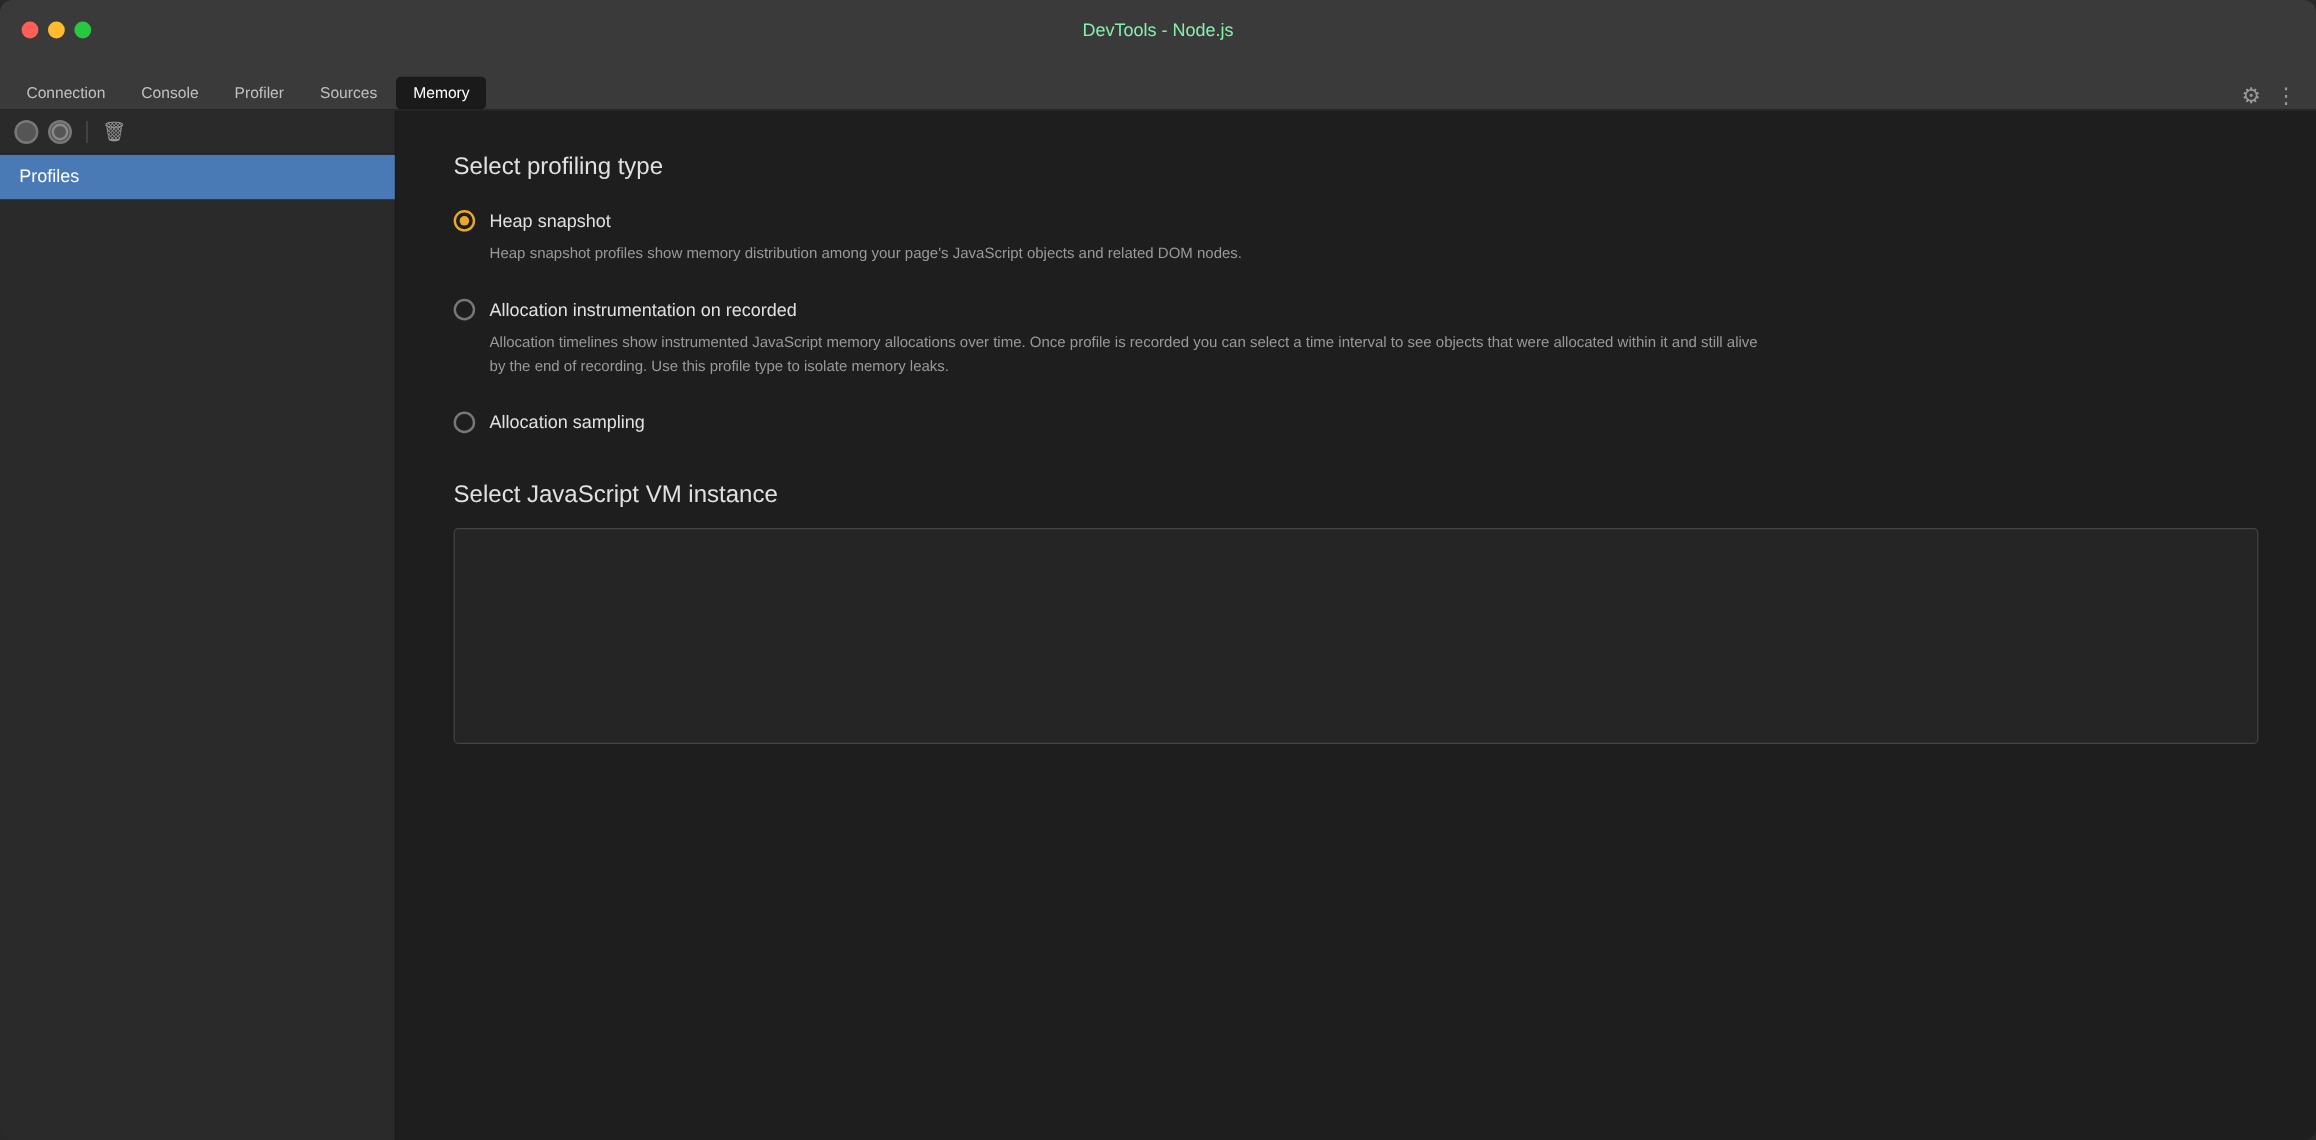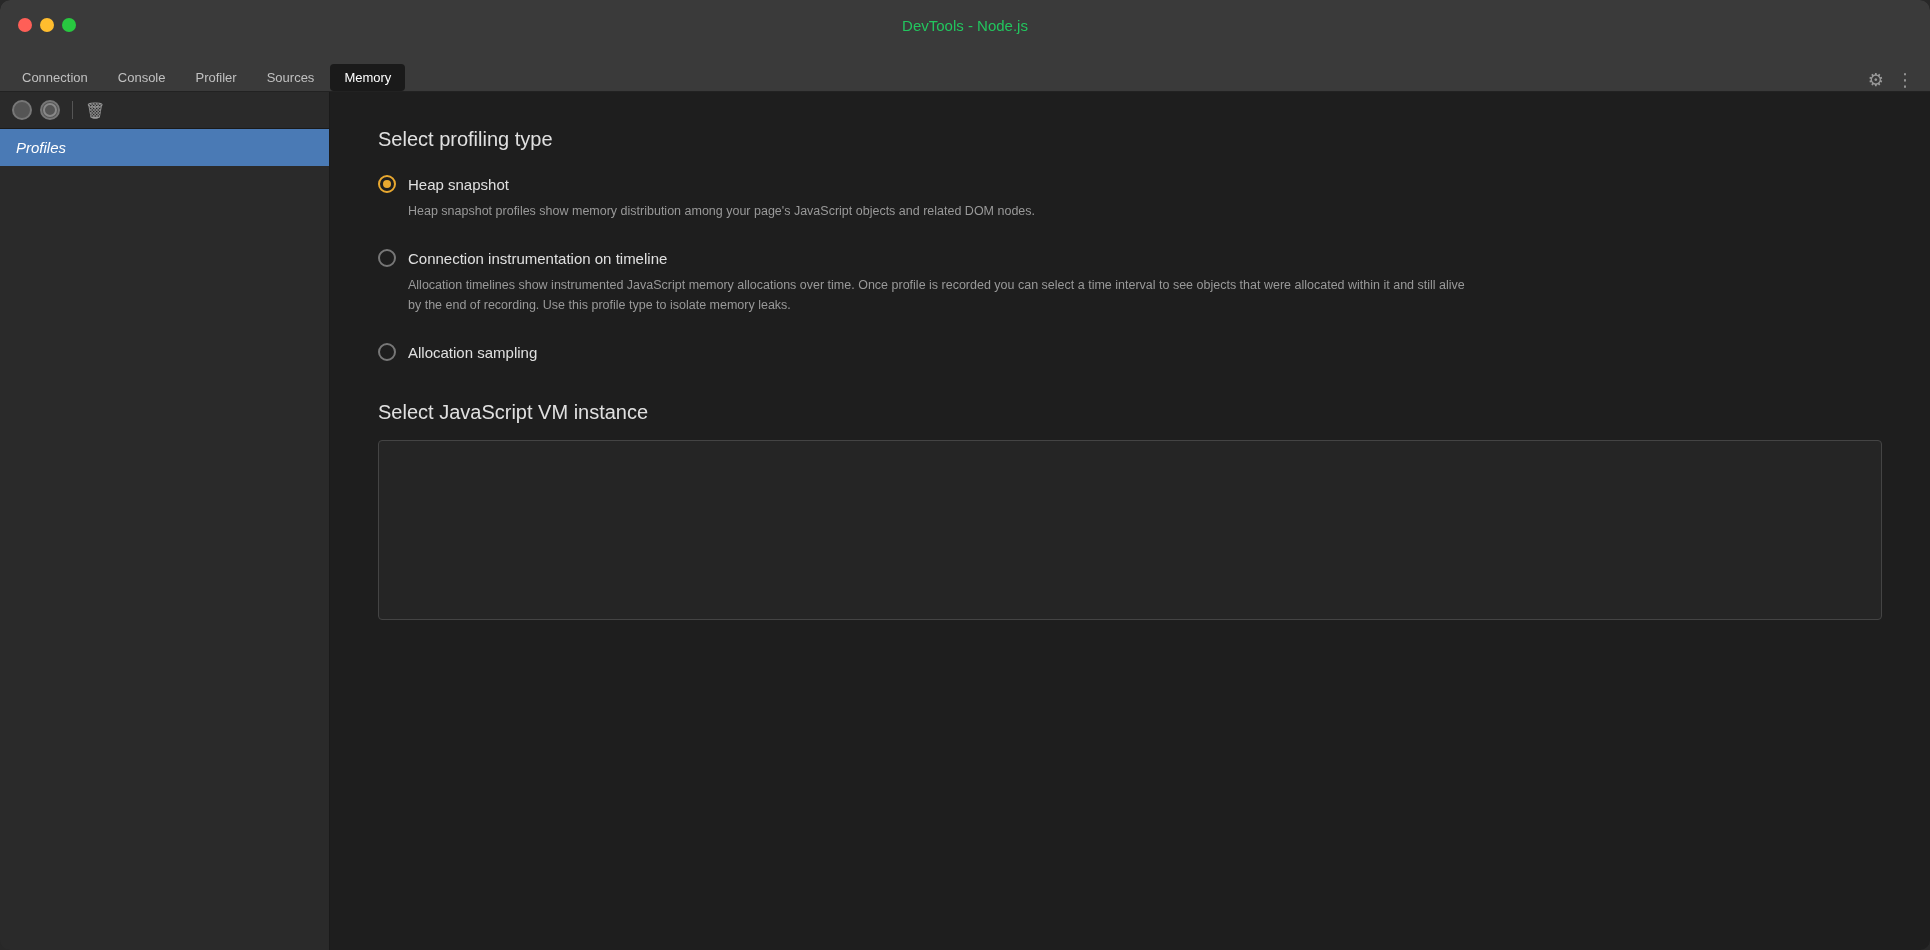--- a/index.html
+++ b/index.html
@@ -17,21 +17,21 @@
     .title-bar {
       background: #3a3a3a;
       height: 50px;
       display: flex;
       align-items: center;
       justify-content: center;
       position: relative;
       border-radius: 10px 10px 0 0;
     }
     .title-bar-title {
-      color: #22c55e;
+      color: #86efac;
       font-size: 15px;
       font-weight: 500;
     }
     .window-controls {
       position: absolute;
       left: 18px;
       display: flex;
       gap: 8px;
       align-items: center;
     }
@@ -139,21 +139,20 @@
       cursor: pointer;
     }
 
     .sidebar-profiles-item {
       background: #4a7ab5;
       color: #fff;
       padding: 10px 16px;
       font-size: 15px;
       font-weight: 500;
       cursor: pointer;
-      font-style: italic;
     }
 
     
     .content-area {
       flex: 1;
       background: #1e1e1e;
       overflow-y: auto;
       padding: 36px 48px;
     }
 
@@ -304,21 +303,21 @@
         <div class="option-header">
           <div class="radio-btn selected"></div>
           <span class="option-label">Heap snapshot</span>
         </div>
         <div class="option-description">Heap snapshot profiles show memory distribution among your page's JavaScript objects and related DOM nodes.</div>
       </div>
 
       <div class="profiling-option">
         <div class="option-header">
           <div class="radio-btn"></div>
-          <span class="option-label">Connection instrumentation on timeline</span>
+          <span class="option-label">Allocation instrumentation on recorded</span>
         </div>
         <div class="option-description">Allocation timelines show instrumented JavaScript memory allocations over time. Once profile is recorded you can select a time interval to see objects that were allocated within it and still alive by the end of recording. Use this profile type to isolate memory leaks.</div>
       </div>
 
       <div class="profiling-option">
         <div class="option-header">
           <div class="radio-btn"></div>
           <span class="option-label">Allocation sampling</span>
         </div>
       </div>

